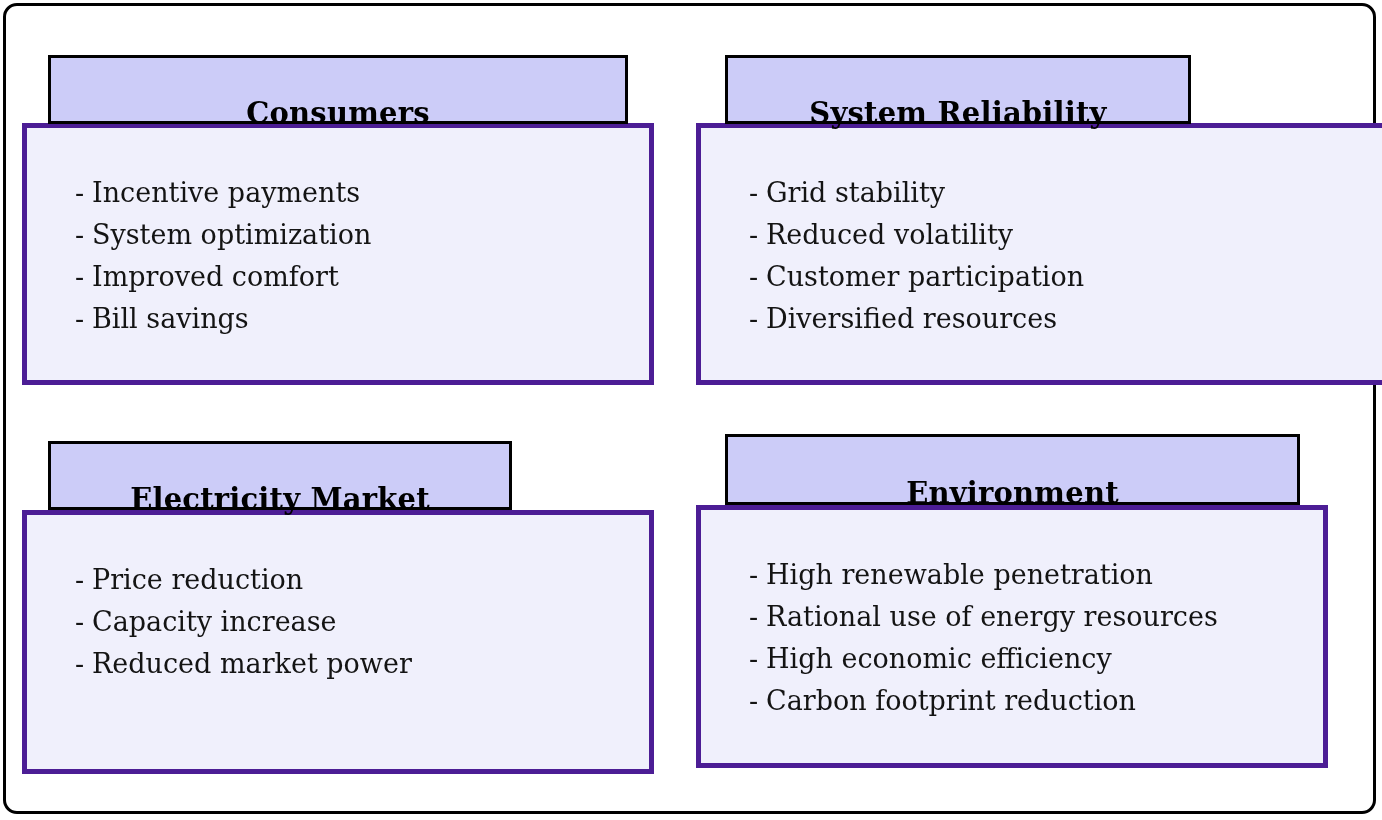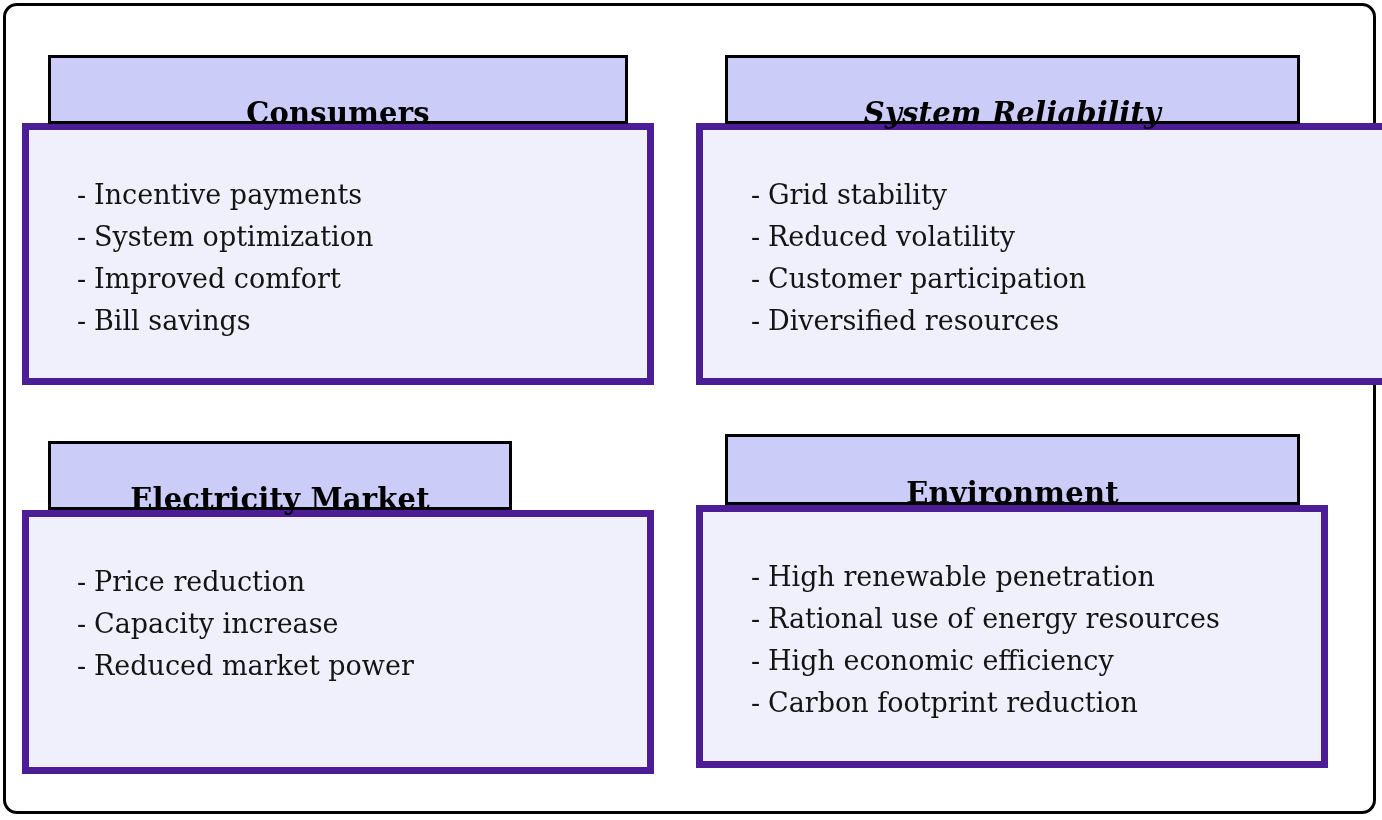--- a/index.html
+++ b/index.html
@@ -59,21 +59,21 @@
     color: #000000;
     letter-spacing: 0.2px;
     white-space: nowrap;
     margin-top: 48px;
   }
 
   .panel-body {
     position: absolute;
     box-sizing: border-box;
     background: #f0f0fc;
-    border: 7px solid #4c1d95;
+    border: 5px solid #4c1d95;
     z-index: 1;
     overflow: hidden;
   }
 
   .panel-list {
     position: absolute;
     left: 48px;
     top: 44px;
     margin: 0;
     padding: 0;
@@ -98,21 +98,21 @@
   
   #panel-consumers .panel-header {
     left: 48px;  top: 55px;  width: 580px;  height: 69px;
   }
   #panel-consumers .panel-body {
     left: 22px;  top: 123px; width: 632px;  height: 262px;
   }
 
   
   #panel-system-reliability .panel-header {
-    left: 725px; top: 55px;  width: 575px;  height: 69px; font-style: italic;
+    left: 725px; top: 55px;  width: 466px;  height: 69px;
   }
   #panel-system-reliability .panel-body {
     left: 696px; top: 123px; width: 724px;  height: 262px;
   }
 
   
   #panel-electricity-market .panel-header {
     left: 48px;  top: 441px; width: 464px;  height: 69px;
   }
   #panel-electricity-market .panel-body {

